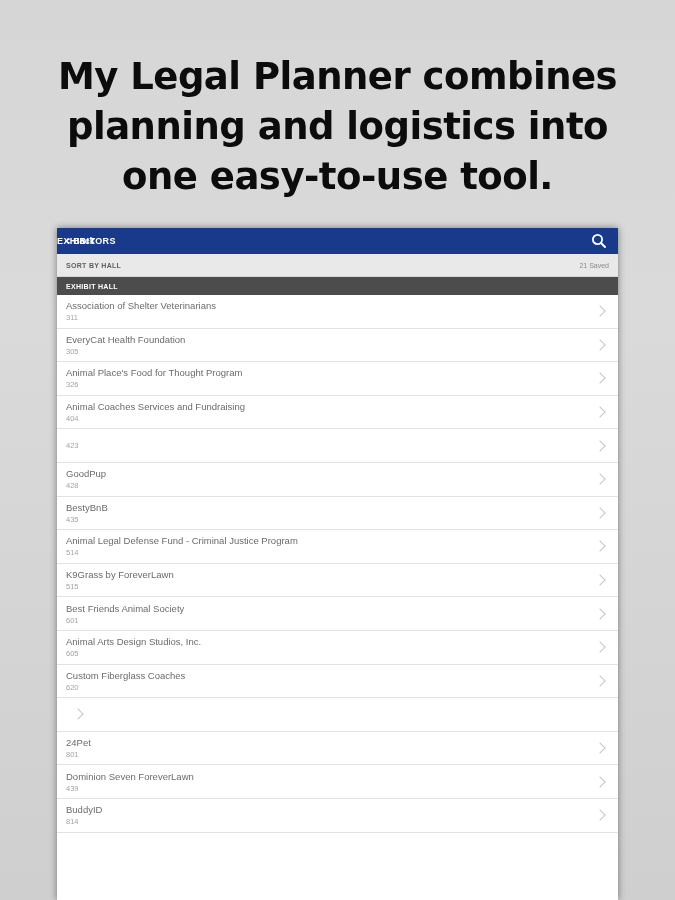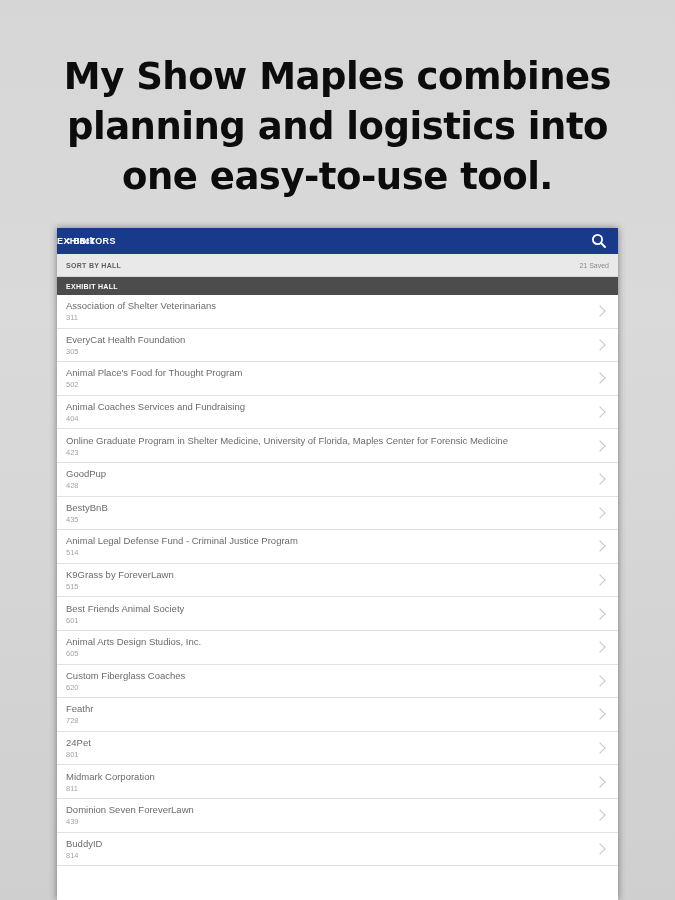--- a/index.html
+++ b/index.html
@@ -129,21 +129,21 @@
     border-top: 1.5px solid #c6c6c6;
     border-right: 1.5px solid #c6c6c6;
     transform: rotate(45deg);
     margin-left: 8px;
   }
 </style>
 </head>
 <body>
 
 <div class="hero">
-  <h1><span>My Show Maples combines</span><br>
+  <h1><span>My Legal Planner combines</span><br>
   <span>planning and logistics into</span><br>
   <span>one easy-to-use tool.</span></h1>
 </div>
 
 <div class="device-screen">
 
   <div class="navbar">
     <div class="back-btn">
       <span>&lt;</span>
       <span>Back</span>
@@ -177,36 +177,35 @@
     <div class="row-text">
       <div class="row-name">EveryCat Health Foundation</div>
       <div class="row-booth">305</div>
     </div>
     <div class="chev"></div>
   </div>
 
   <div class="row">
     <div class="row-text">
       <div class="row-name">Animal Place's Food for Thought Program</div>
-      <div class="row-booth">502</div>
+      <div class="row-booth">326</div>
     </div>
     <div class="chev"></div>
   </div>
 
   <div class="row">
     <div class="row-text">
       <div class="row-name">Animal Coaches Services and Fundraising</div>
       <div class="row-booth">404</div>
     </div>
     <div class="chev"></div>
   </div>
 
   <div class="row">
     <div class="row-text">
-      <div class="row-name">Online Graduate Program in Shelter Medicine, University of Florida,  Maples Center for Forensic Medicine</div>
       <div class="row-booth">423</div>
     </div>
     <div class="chev"></div>
   </div>
 
   <div class="row">
     <div class="row-text">
       <div class="row-name">GoodPup</div>
       <div class="row-booth">428</div>
     </div>
@@ -256,42 +255,31 @@
   <div class="row">
     <div class="row-text">
       <div class="row-name">Custom Fiberglass Coaches</div>
       <div class="row-booth">620</div>
     </div>
     <div class="chev"></div>
   </div>
 
 
   <div class="row">
-    <div class="row-text">
-      <div class="row-name">Feathr</div>
-      <div class="row-booth">728</div>
-    </div>
     <div class="chev"></div>
   </div>
 
   <div class="row">
     <div class="row-text">
       <div class="row-name">24Pet</div>
       <div class="row-booth">801</div>
     </div>
     <div class="chev"></div>
   </div>
 
-  <div class="row">
-    <div class="row-text">
-      <div class="row-name">Midmark Corporation</div>
-      <div class="row-booth">811</div>
-    </div>
-    <div class="chev"></div>
-  </div>
 
   <div class="row">
     <div class="row-text">
       <div class="row-name">Dominion Seven ForeverLawn</div>
       <div class="row-booth">439</div>
     </div>
     <div class="chev"></div>
   </div>
 
   <div class="row">

